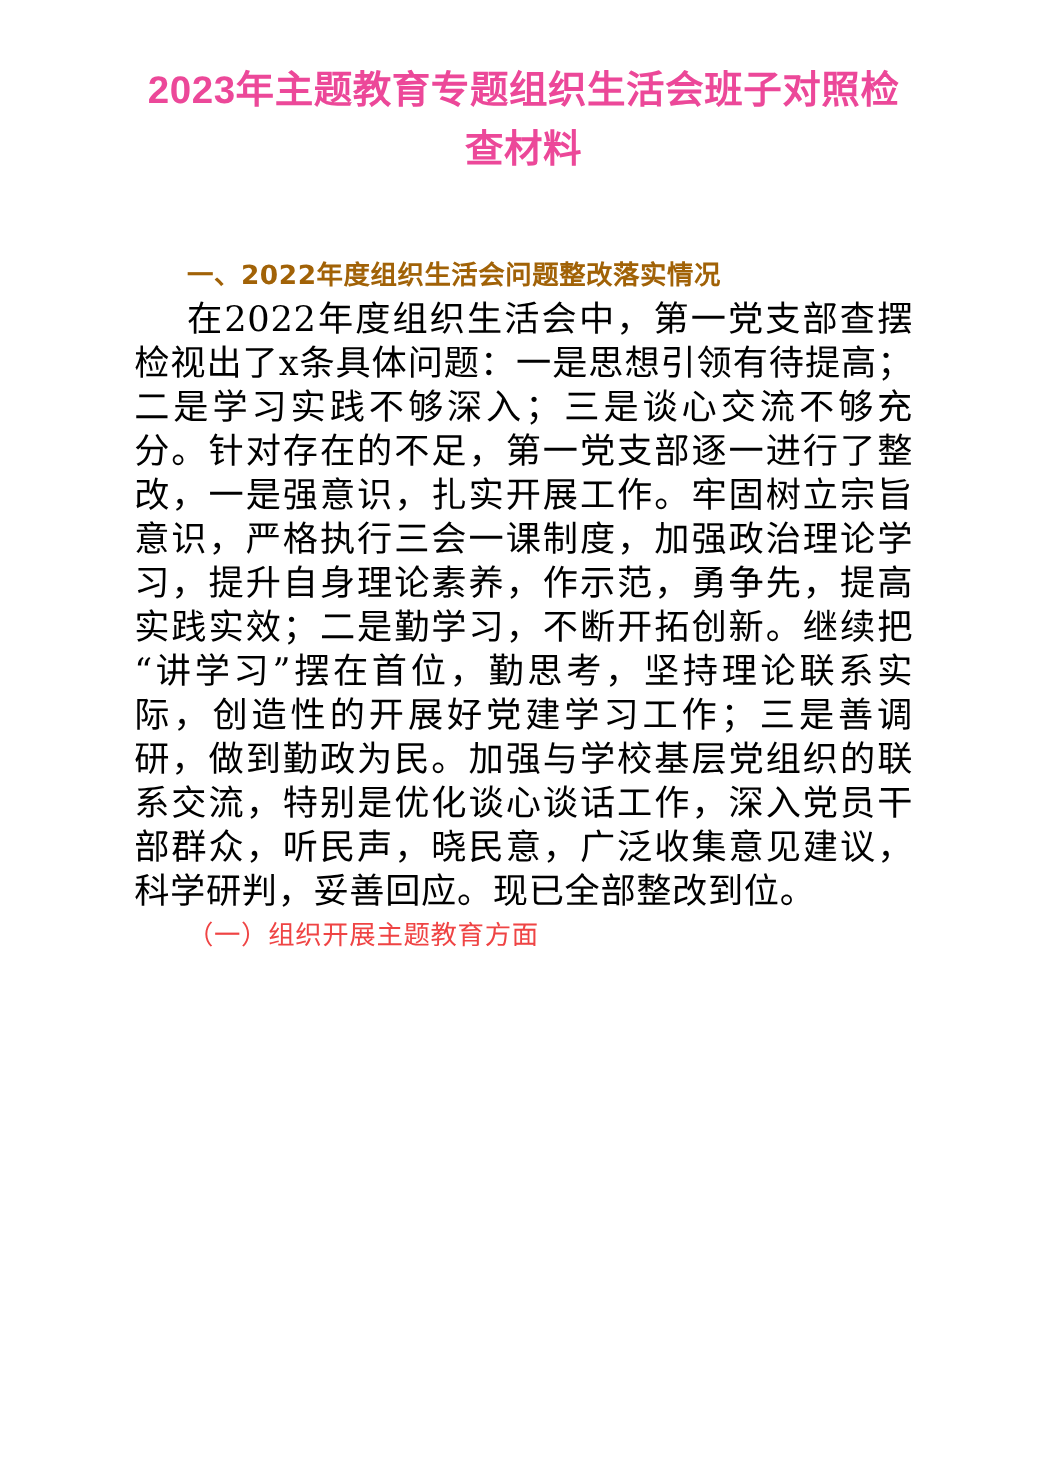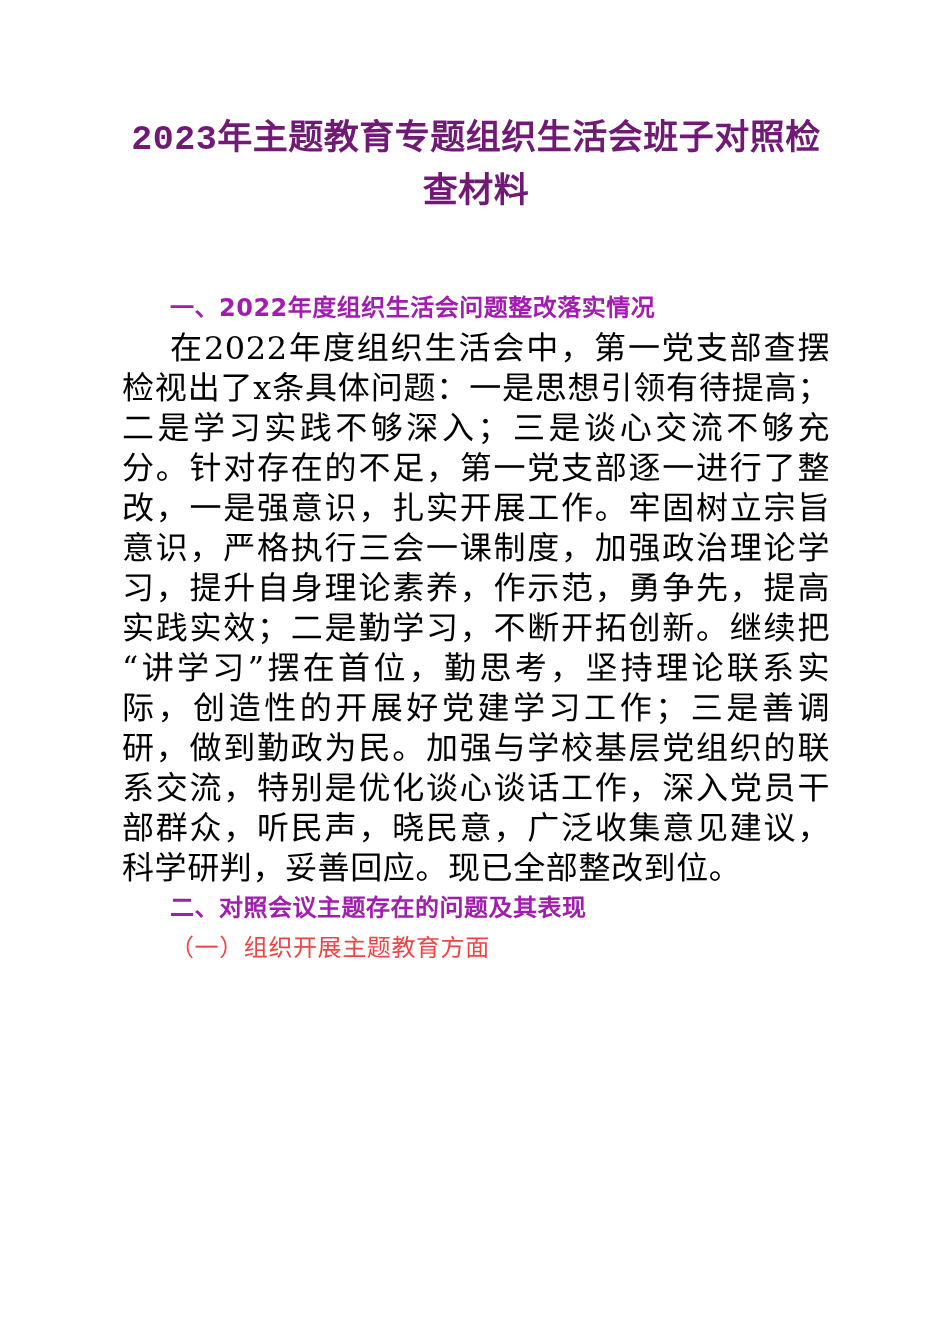--- a/index.html
+++ b/index.html
@@ -29,40 +29,40 @@
   .content {
     position: absolute;
     left: 122px;
     top: 0;
     width: 708px;   
   }
 
   
   .doc-title {
     margin: 0;
-    padding-top: 114px;
-    font-family: Liberation Mono, monospace;
+    padding-top: 56px;
+    font-family: Liberation Sans, sans-serif;
     font-weight: 700;
     font-size: 35px;
     line-height: 53px;
     text-align: center;
     letter-spacing: 0.5px;
-    color: #701a75;
+    color: #ec4899;
   }
 
   
   .h1-cn {
     margin: 0;
     font-family: "DejaVu Sans", sans-serif;
     font-weight: 700;
     font-size: 24px;
     line-height: 40px;
     text-indent: 48px;
     letter-spacing: 0.5px;
-    color: #a21caf;
+    color: #a16207;
   }
   .h1-first {
     margin-top: 68px;
   }
 
   
   .h2-cn {
     margin: 0;
     font-family: "DejaVu Serif", serif;
     font-weight: 400;
@@ -98,19 +98,18 @@
 
 <div class="page">
   <div class="content">
 
     <h1 class="doc-title">2023年主题教育专题组织生活会班子对照检查材料</h1>
 
     <h2 class="h1-cn h1-first">一、2022年度组织生活会问题整改落实情况</h2>
 
     <p class="body-p">在2022年度组织生活会中，第一党支部查摆检视出了x条具体问题：一是思想引领有待提高；二是学习实践不够深入；三是谈心交流不够充分。针对存在的不足，第一党支部逐一进行了整改，一是强意识，扎实开展工作。牢固树立宗旨意识，严格执行三会一课制度，加强政治理论学习，提升自身理论素养，作示范，勇争先，提高实践实效；二是勤学习，不断开拓创新。继续把“讲学习”摆在首位，勤思考，坚持理论联系实际，创造性的开展好党建学习工作；三是善调研，做到勤政为民。加强与学校基层党组织的联系交流，特别是优化谈心谈话工作，深入党员干部群众，听民声，晓民意，广泛收集意见建议，科学研判，妥善回应。现已全部整改到位。</p>
 
-    <h2 class="h1-cn">二、对照会议主题存在的问题及其表现</h2>
 
     <h3 class="h2-cn">（一）组织开展主题教育方面</h3>
 
 
   </div>
 </div>
 
 </body></html>

